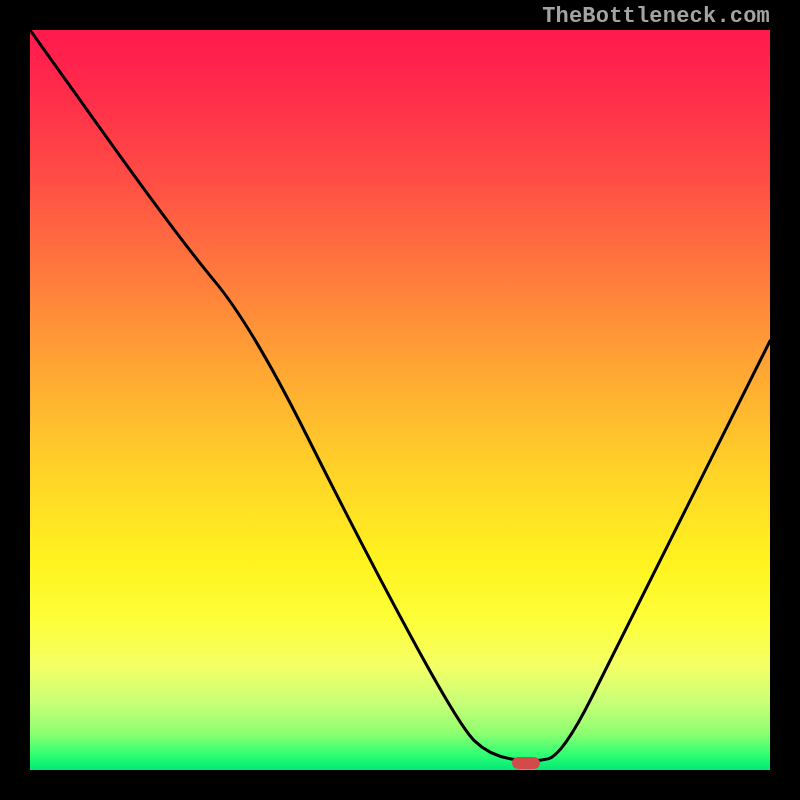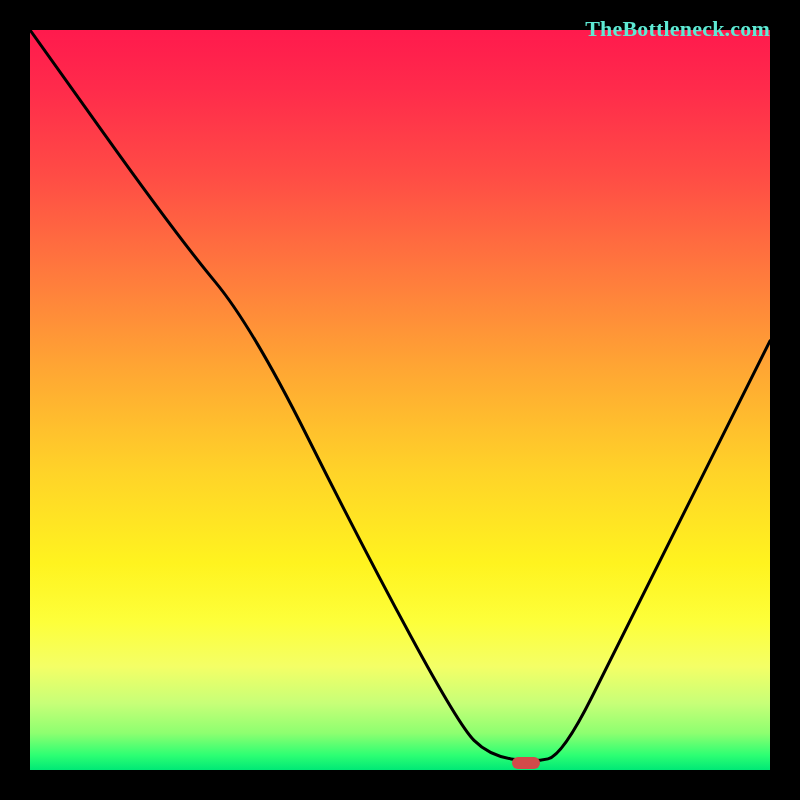--- a/index.html
+++ b/index.html
@@ -46,26 +46,25 @@
     left: 0;
     top: 0;
     width: 740px;
     height: 740px;
     pointer-events: none;
   }
   .watermark {
     position: absolute;
     top: 4px;
     right: 30px;
-    font-family: Liberation Serif, serif;
+    font-family: Liberation Mono, monospace;
     font-size: 22px;
     font-weight: 600;
-    color: #5eead4;
+    color: #a3a3a3;
     letter-spacing: 0.2px;
-    margin-top: 12px;
   }
   .marker {
     position: absolute;
     width: 28px;
     height: 12px;
     border-radius: 6px;
     background: #d24a4a;
     transform: translate(-50%, -50%);
   }
 </style>

